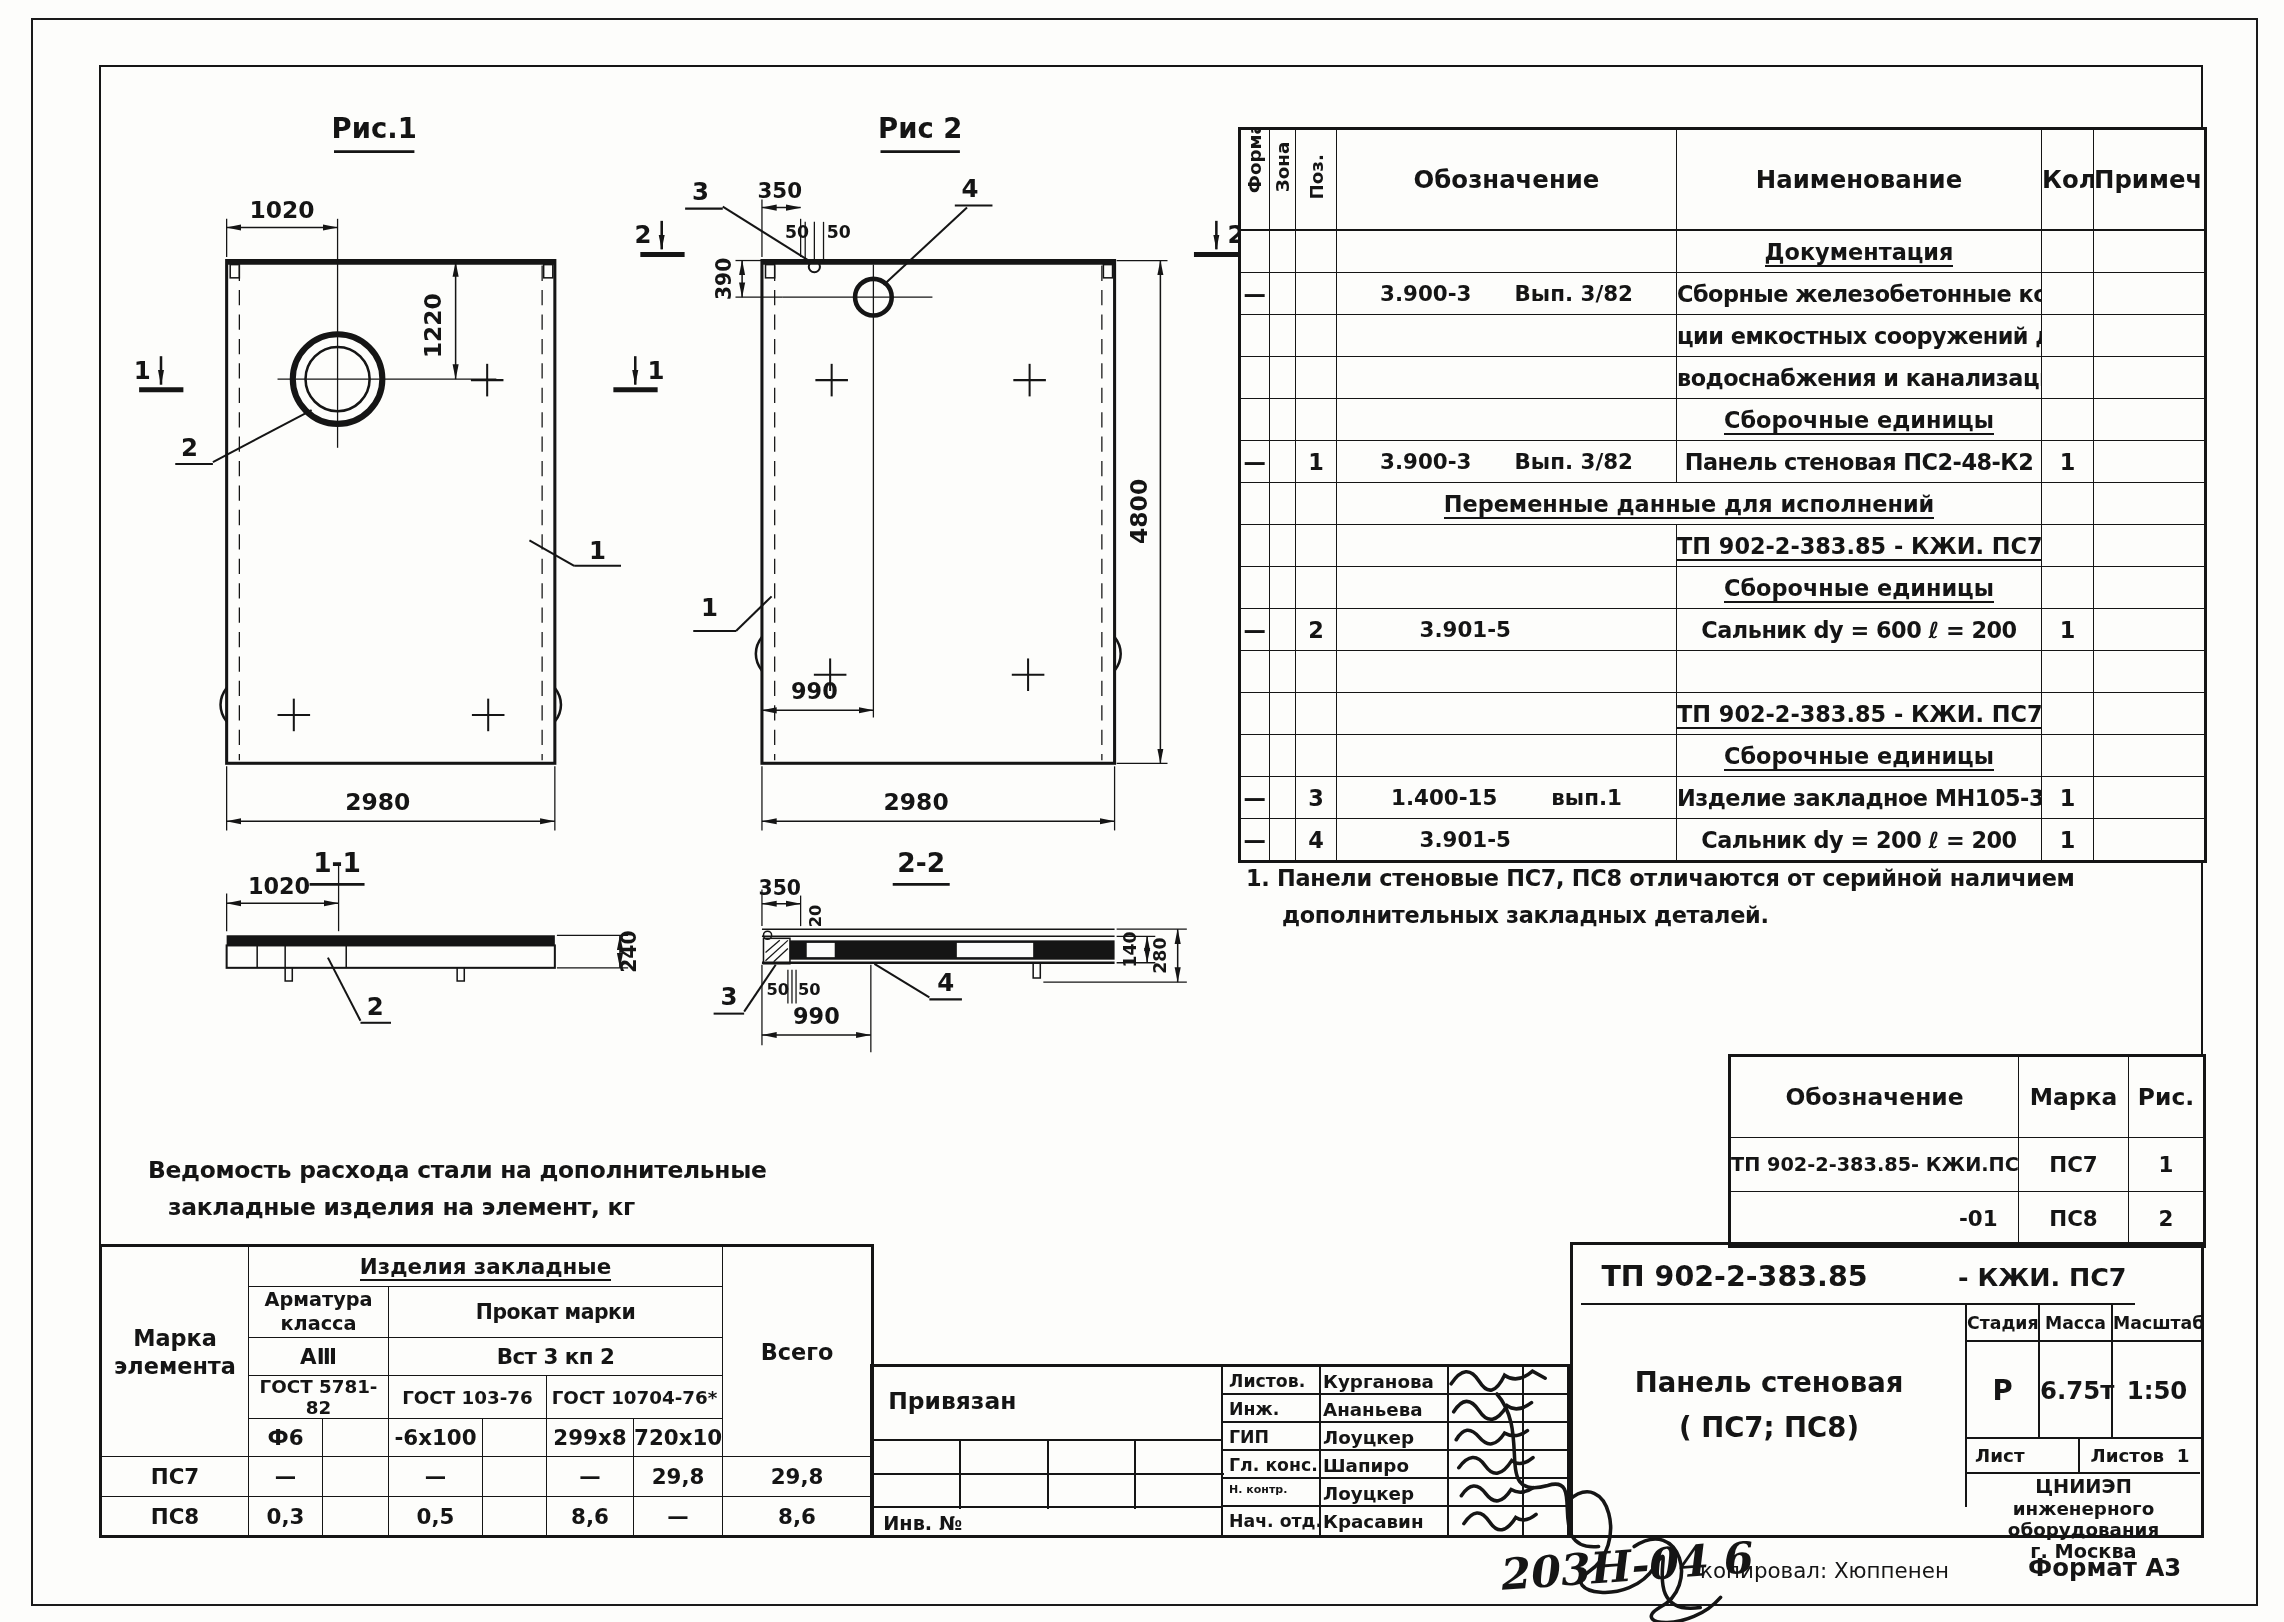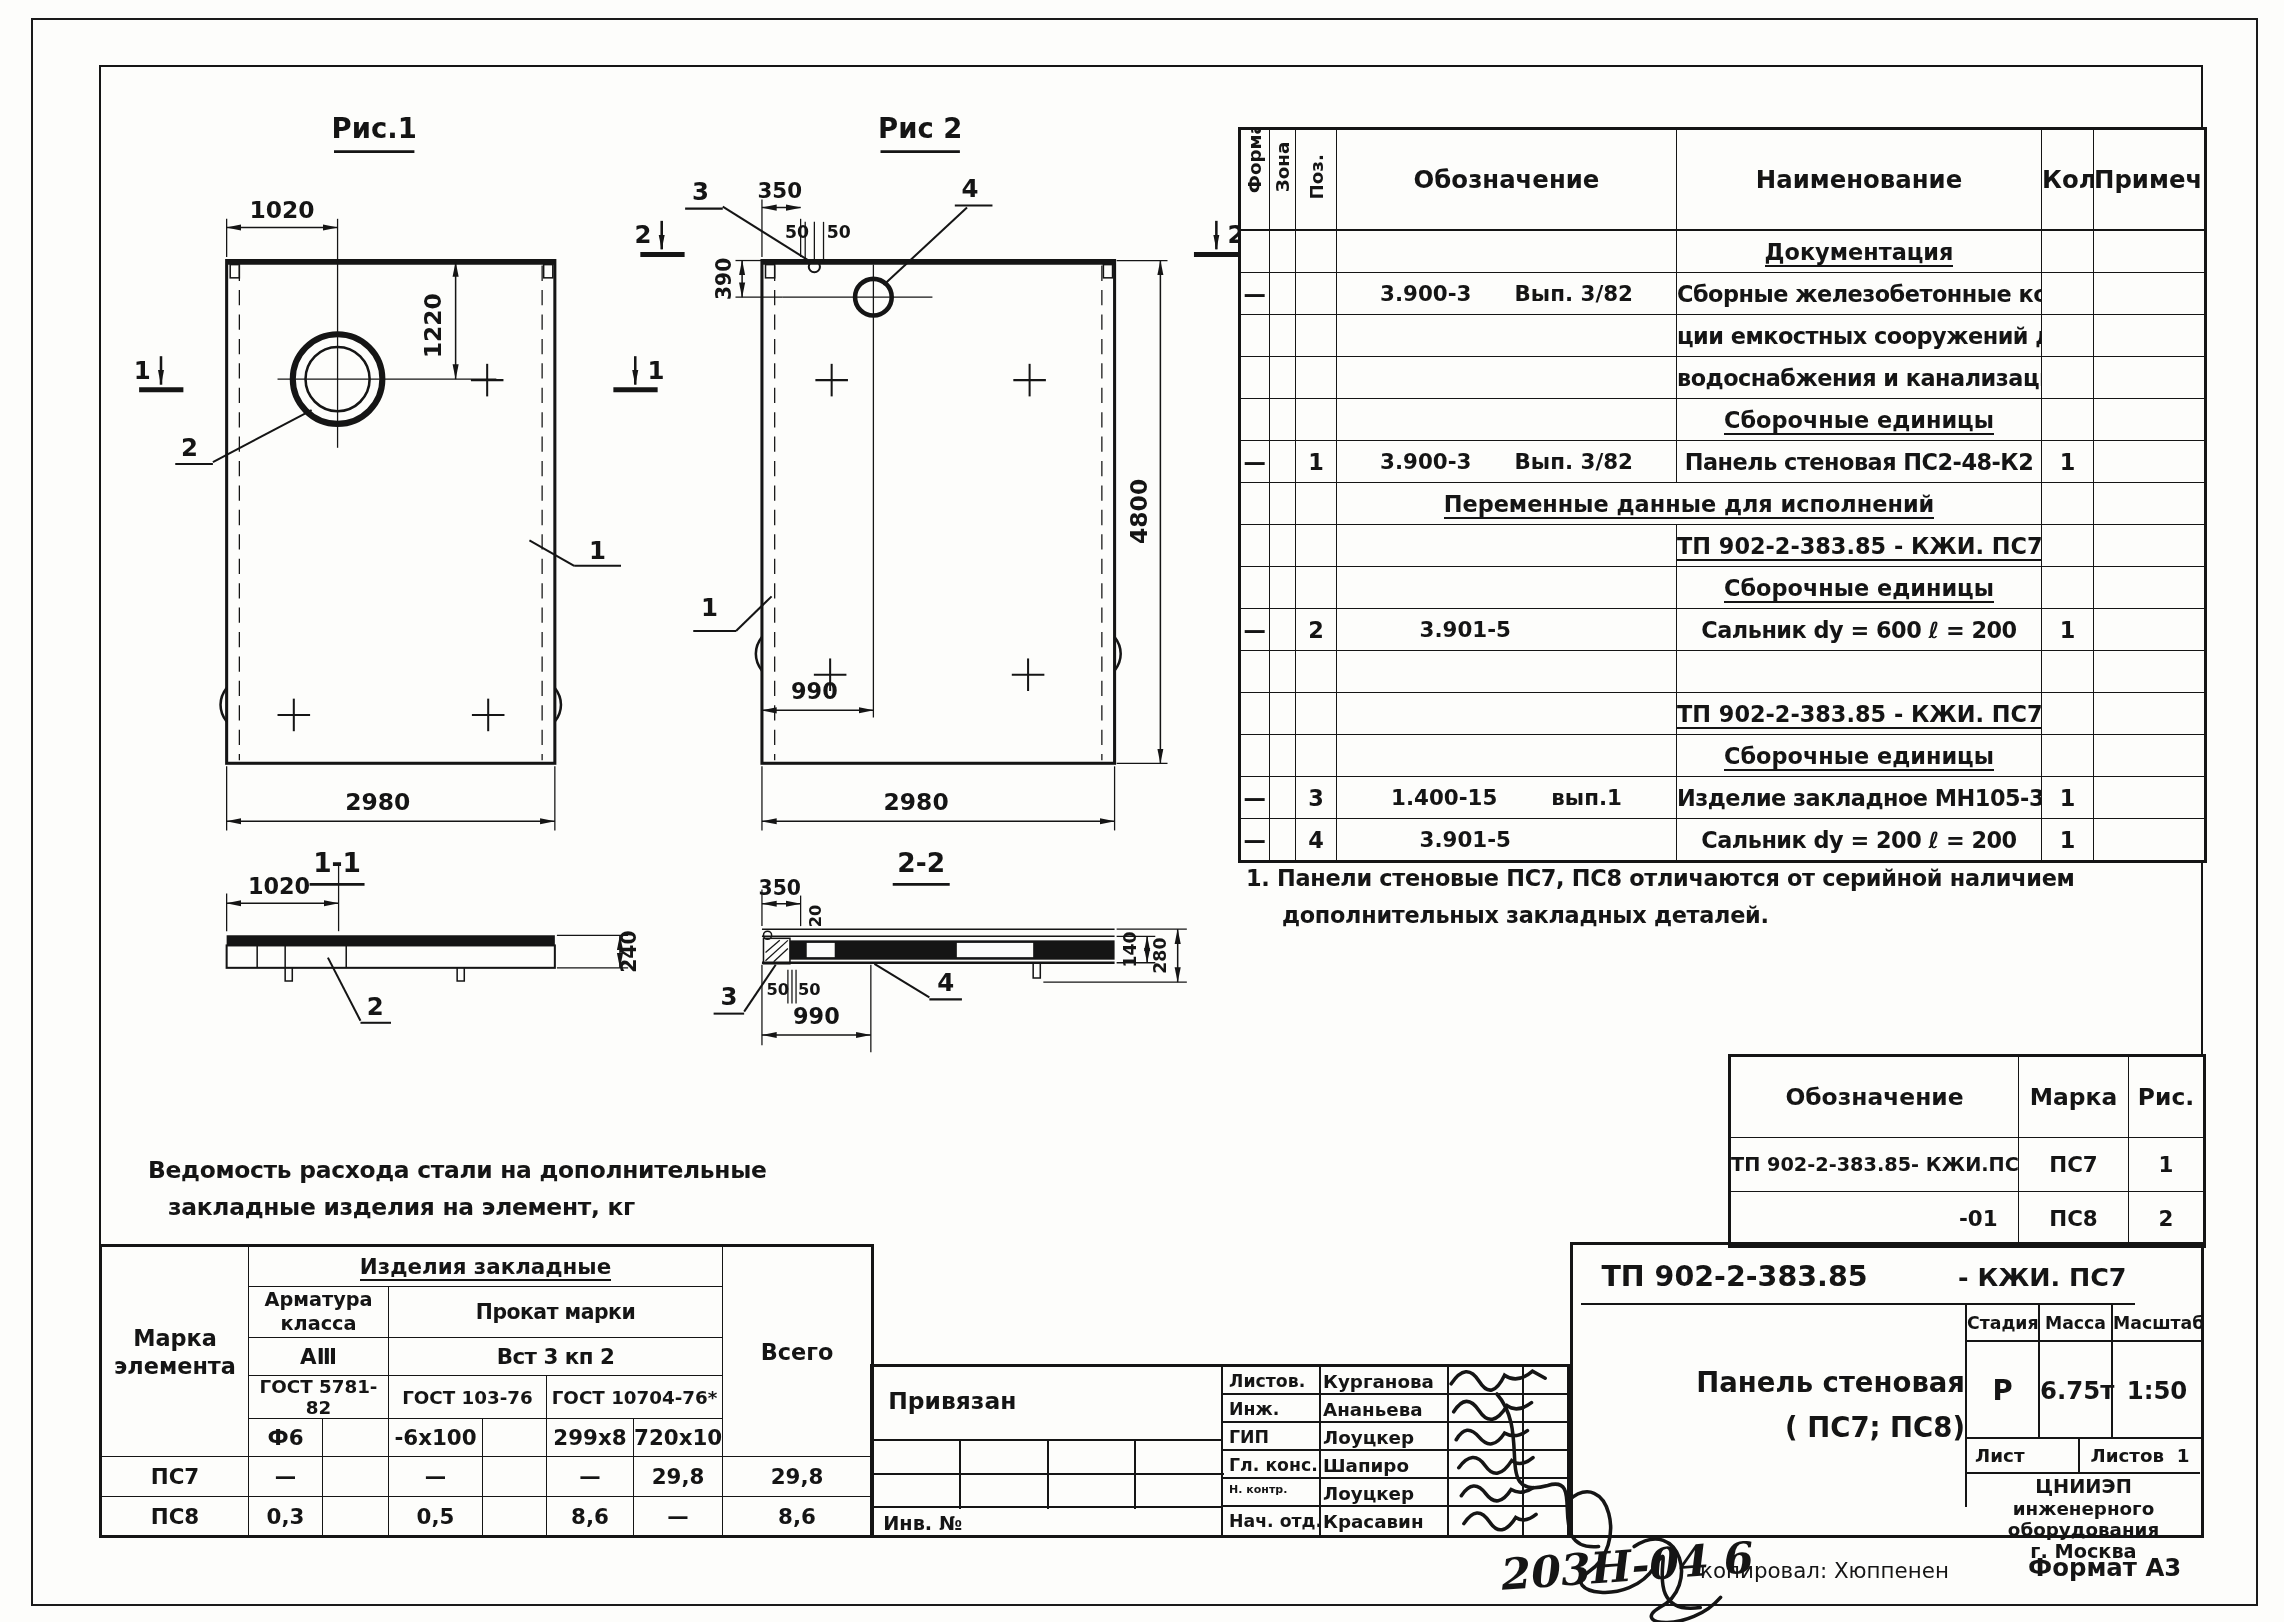--- a/index.html
+++ b/index.html
@@ -536,21 +536,21 @@
           <td>2</td>
     </tr>
   </tbody>
     </table>
 
   <div class="abs tb">
     <div class="cell" style="left:8px;top:0;width:554px;height:60px;border-bottom:2.5px solid #151515">
       <span class="abs" style="left:20.4px;top:15.3px;font-size:28.5px">ТП 902-2-383.85</span>
       <span class="abs" style="left:377px;top:17.3px;font-size:25.4px">- КЖИ. ПС7</span>
     </div>
-    <div class="cell" style="left:0;top:60px;width:394px;height:202px;border-right:2.5px solid #151515;text-align:right">
+    <div class="cell" style="left:0;top:60px;width:394px;height:202px;border-right:2.5px solid #151515;text-align:center">
       <div style="margin-top:61px;font-size:27.5px">Панель  стеновая</div>
       <div style="margin-top:13.2px;font-size:27.5px">( ПС7;  ПС8)</div>
     </div>
     <div class="cell" style="left:394px;top:60px;width:233px;height:230px">
       <div class="cell" style="left:0;top:0;width:73px;height:37px;border-right:2px solid #151515;border-bottom:2px solid #151515;font-size:17.3px;line-height:37px;text-align:center">Стадия</div>
       <div class="cell" style="left:73px;top:0;width:73px;height:37px;border-right:2px solid #151515;border-bottom:2px solid #151515;font-size:17.3px;line-height:37px;text-align:center">Масса</div>
       <div class="cell" style="left:146px;top:0;width:88px;height:37px;border-bottom:2px solid #151515;font-size:17.3px;line-height:37px;text-align:center">Масштаб</div>
       <div class="cell" style="left:0;top:37px;width:73px;height:97px;border-right:2px solid #151515;border-bottom:2px solid #151515;font-size:27.5px;line-height:97px;text-align:center">Р</div>
       <div class="cell" style="left:73px;top:37px;width:73px;height:97px;border-right:2px solid #151515;border-bottom:2px solid #151515;font-size:24.4px;line-height:97px;text-align:center">6.75т</div>
       <div class="cell" style="left:146px;top:37px;width:88px;height:97px;border-bottom:2px solid #151515;font-size:24.4px;line-height:97px;text-align:center">1:50</div>

